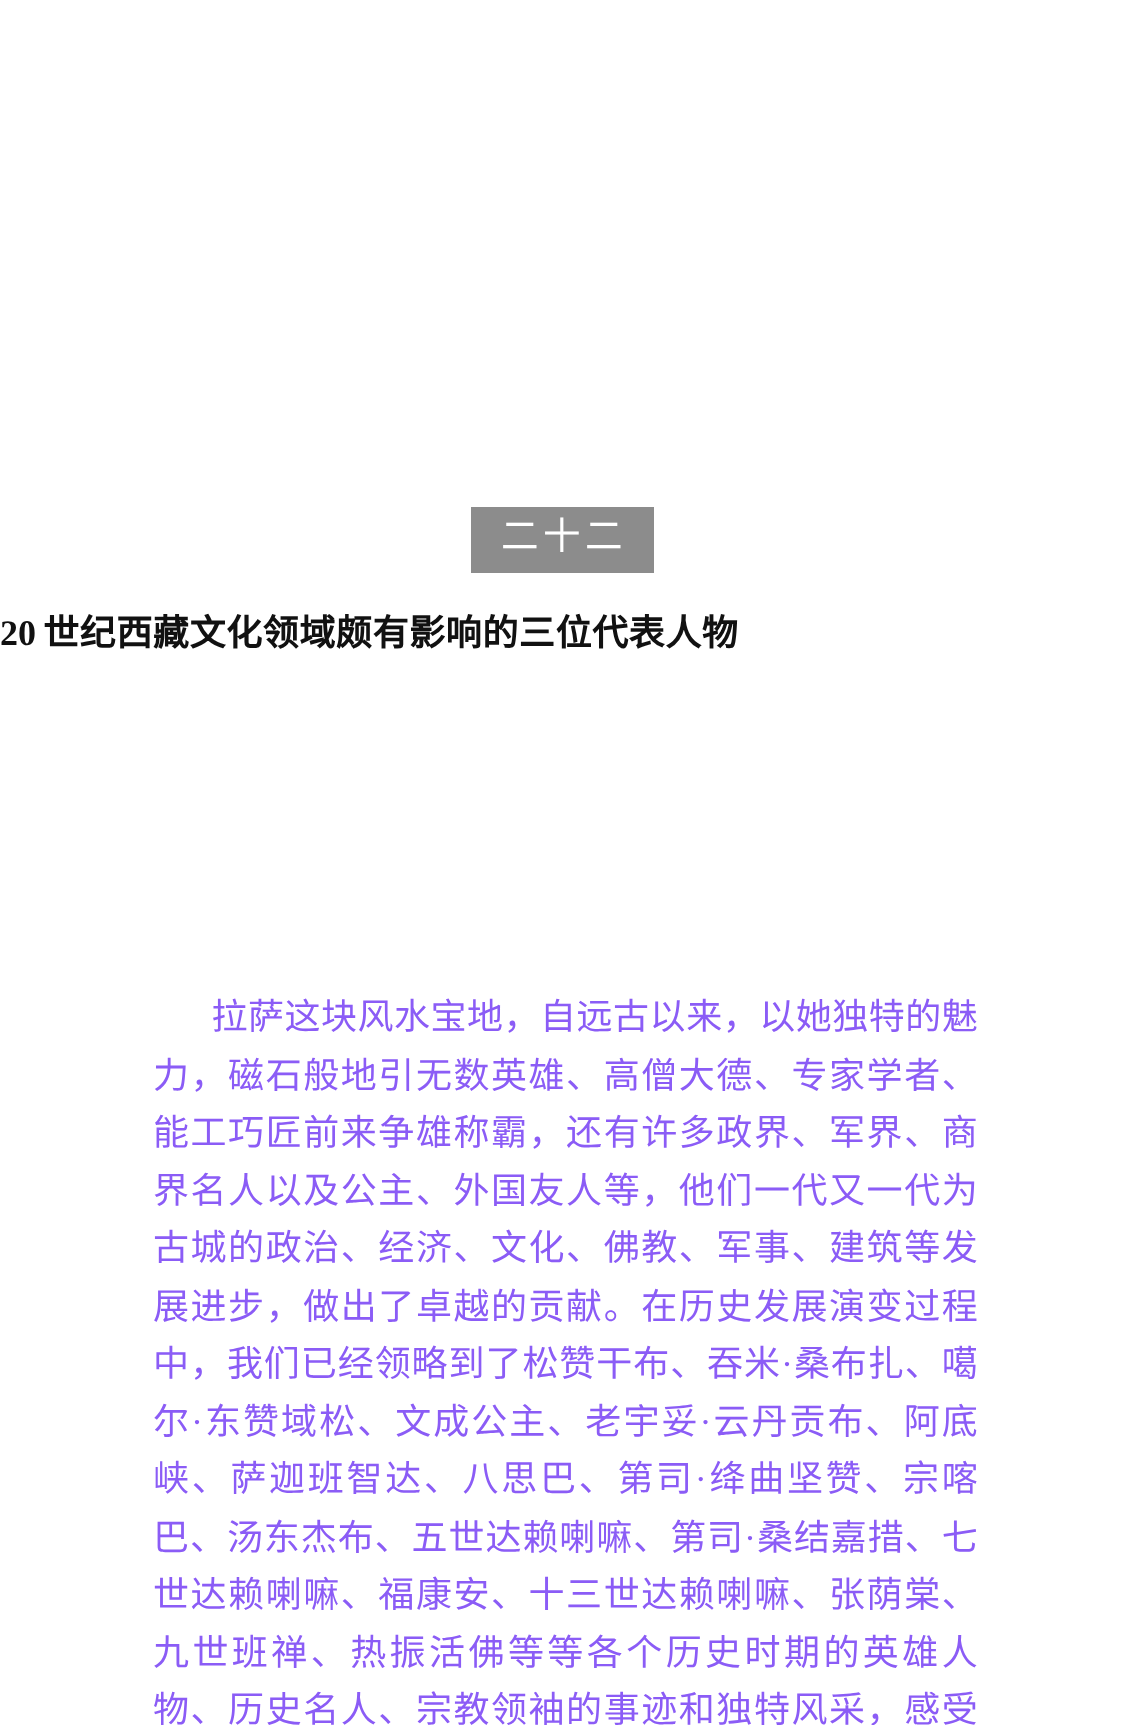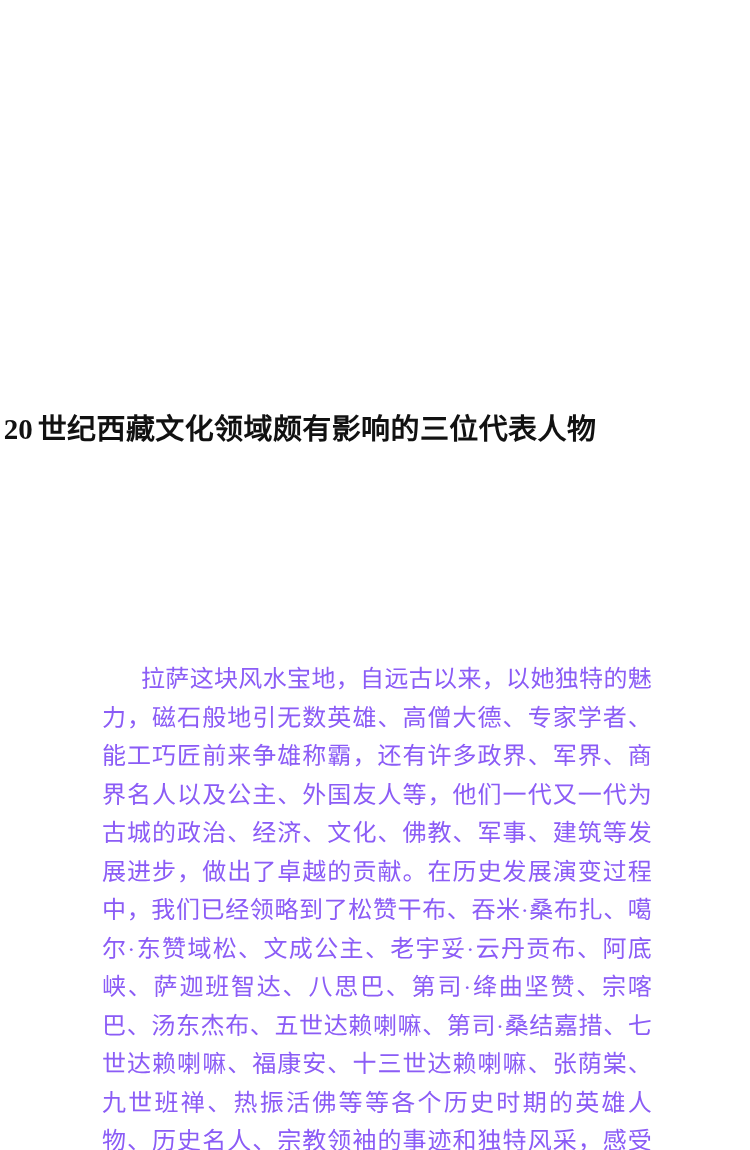--- a/index.html
+++ b/index.html
@@ -39,22 +39,21 @@
     letter-spacing: 3px;
     line-height: 1.35;
     padding: 4px 18px 6px 20px;
     font-weight: 400;
   }
   .chapter-title {
     position: absolute;
     top: 386px;
     left: 0;
     width: 600px;
-    text-align: center;
-    font-size: 29px;
+    font-size: 24px;
     font-weight: bold;
     letter-spacing: 0.4px;
     color: #111111;
     font-family: "Liberation Serif", "DejaVu Serif", serif;
   }
   .chapter-title .num {
     font-family: "Liberation Serif", "DejaVu Serif", serif;
     letter-spacing: 0px;
   }
   .body-text {
@@ -80,20 +79,23 @@
     color: #1a1a1a;
     font-family: "Liberation Serif", "DejaVu Serif", serif;
     letter-spacing: 1px;
   }
 </style>
 </head>
 <body>
 
 <div class="page">
 
+  <div class="chapter-badge-wrap">
+    <span class="chapter-badge" style="background: rgb(140, 140, 140);">二十二</span>
+  </div>
 
   <h1 class="chapter-title">
     <span class="num" style="margin-right: 5px;">20</span><span>世纪西藏文化领域颇有影响的三位代表人物</span>
   </h1>
 
   <p class="body-text">拉萨这块风水宝地，自远古以来，以她独特的魅力，磁石般地引无数英雄、高僧大德、专家学者、能工巧匠前来争雄称霸，还有许多政界、军界、商界名人以及公主、外国友人等，他们一代又一代为古城的政治、经济、文化、佛教、军事、建筑等发展进步，做出了卓越的贡献。在历史发展演变过程中，我们已经领略到了松赞干布、吞米·桑布扎、噶尔·东赞域松、文成公主、老宇妥·云丹贡布、阿底峡、萨迦班智达、八思巴、第司·绛曲坚赞、宗喀巴、汤东杰布、五世达赖喇嘛、第司·桑结嘉措、七世达赖喇嘛、福康安、十三世达赖喇嘛、张荫棠、九世班禅、热振活佛等等各个历史时期的英雄人物、历史名人、宗教领袖的事迹和独特风采，感受到了他们为后人留下的弥足珍贵的文化遗产，还有许许多多未能提及</p>
 
 
 </div>
 

